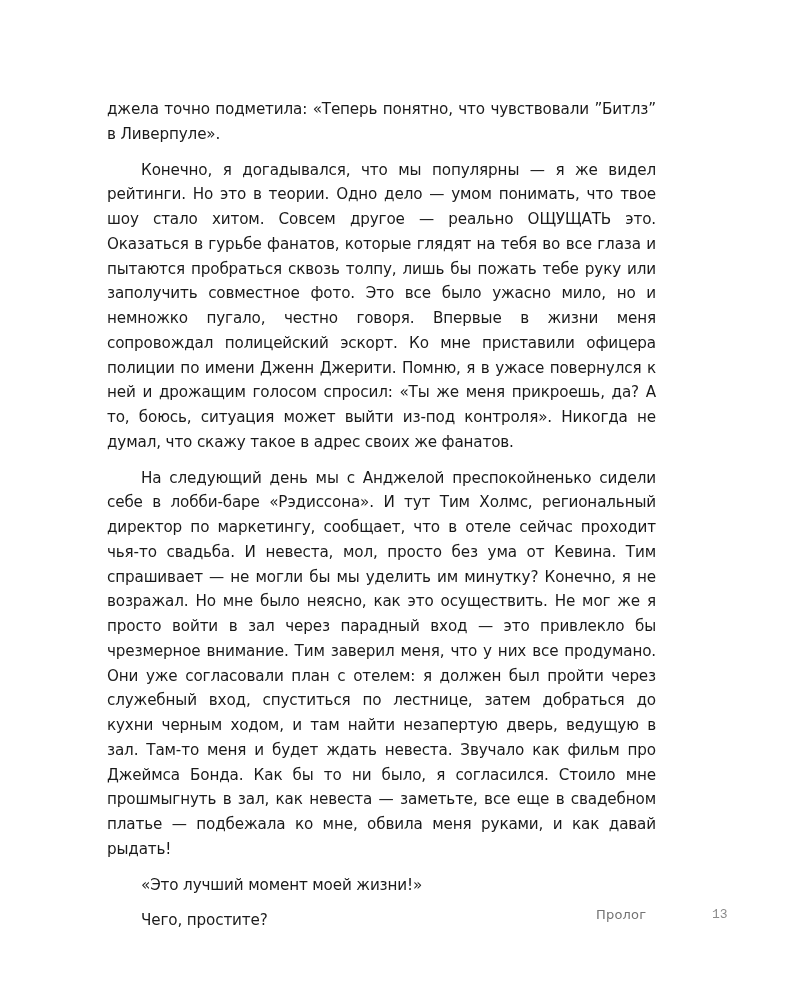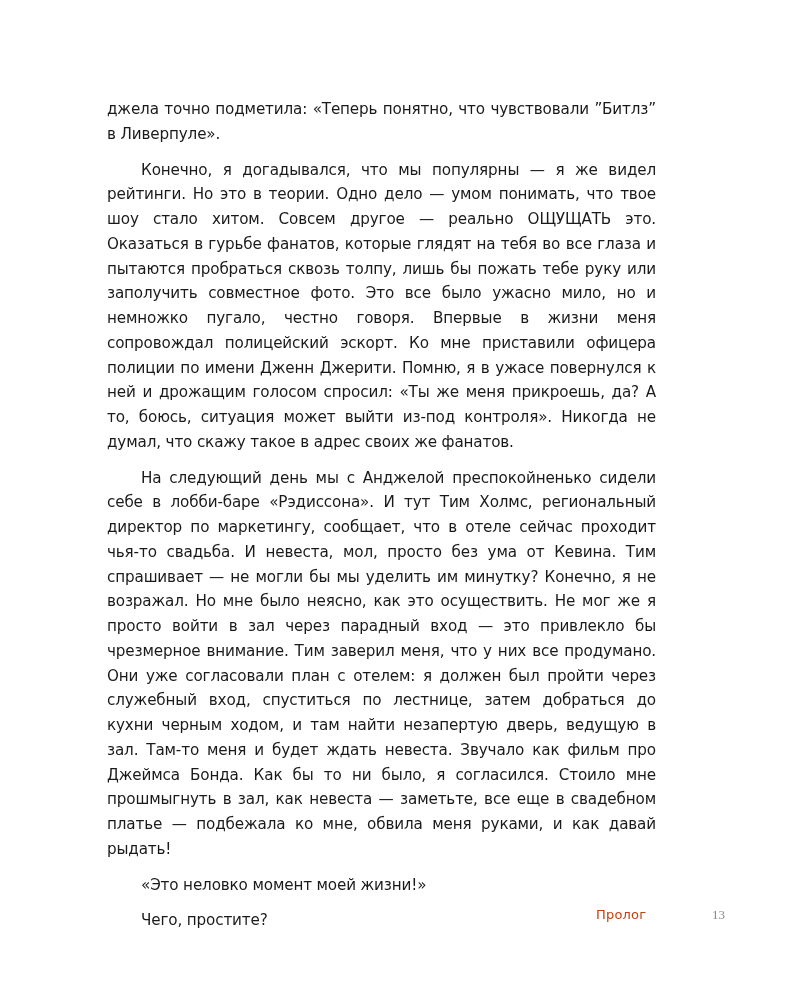--- a/index.html
+++ b/index.html
@@ -21,39 +21,39 @@
     .text-block p { margin: 11px; }
     .text-block p.indent { text-indent: 34px; }
     .text-block p.italic { }
     .text-block p.last { text-align-last: justify; }
     .footer-title {
       position: absolute;
       left: 596px;
       top: 907px;
       font-family: "DejaVu Sans", sans-serif;
       font-size: 13px;
-      color: #c2410c;
+      color: #737373;
       letter-spacing: 0.2px;
     }
     .page-number {
       position: absolute;
       left: 712px;
       top: 907px;
-      font-family: Liberation Serif, serif;
+      font-family: Liberation Mono, monospace;
       font-size: 13px;
       color: #8a8a8a;
       text-align: center;
     }
   </style>
 </head>
 <body>
 
 <div class="page">
   <div class="text-block">
     <p>джела точно подметила: «Теперь понятно, что чувствовали ”Битлз” в Ливерпуле».</p>
     <p class="indent">Конечно, я догадывался, что мы популярны — я же видел рейтинги. Но это в теории. Одно дело — умом понимать, что твое шоу стало хитом. Совсем другое — реально ОЩУЩАТЬ это. Оказаться в гурьбе фанатов, которые глядят на тебя во все глаза и пытаются пробраться сквозь толпу, лишь бы пожать тебе руку или заполучить совместное фото. Это все было ужасно мило, но и немножко пугало, честно говоря. Впервые в жизни меня сопровождал полицейский эскорт. Ко мне приставили офицера полиции по имени Дженн Джерити. Помню, я в ужасе повернулся к ней и дрожащим голосом спросил: «Ты же меня прикроешь, да? А то, боюсь, ситуация может выйти из-под контроля». Никогда не думал, что скажу такое в адрес своих же фанатов.</p>
     <p class="indent">На следующий день мы с Анджелой преспокойненько сидели себе в лобби-баре «Рэдиссона». И тут Тим Холмс, региональный директор по маркетингу, сообщает, что в отеле сейчас проходит чья-то свадьба. И невеста, мол, просто без ума от Кевина. Тим спрашивает — не могли бы мы уделить им минутку? Конечно, я не возражал. Но мне было неясно, как это осуществить. Не мог же я просто войти в зал через парадный вход — это привлекло бы чрезмерное внимание. Тим заверил меня, что у них все продумано. Они уже согласовали план с отелем: я должен был пройти через служебный вход, спуститься по лестнице, затем добраться до кухни черным ходом, и там найти незапертую дверь, ведущую в зал. Там-то меня и будет ждать невеста. Звучало как фильм про Джеймса Бонда. Как бы то ни было, я согласился. Стоило мне прошмыгнуть в зал, как невеста — заметьте, все еще в свадебном платье — подбежала ко мне, обвила меня руками, и как давай рыдать!</p>
-    <p class="indent">«Это неловко момент моей жизни!»</p>
+    <p class="indent">«Это лучший момент моей жизни!»</p>
     <p class="indent italic">Чего, простите?</p>
   </div>
   <div class="footer-title">Пролог</div>
   <div class="page-number">13</div>
 </div>
 
 </body></html>

